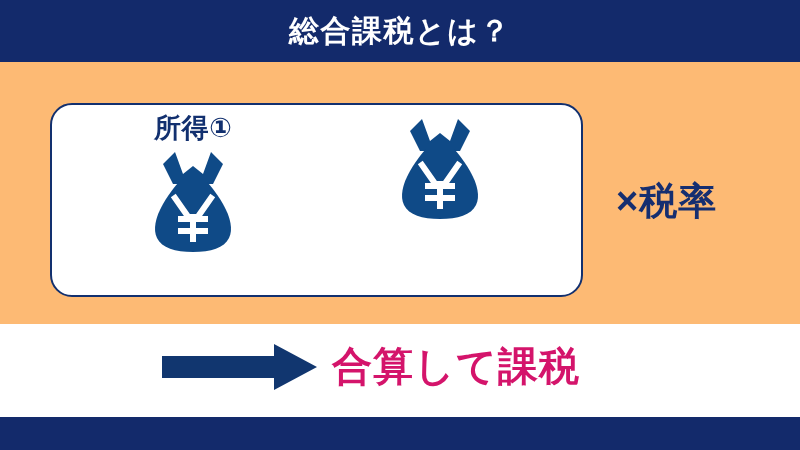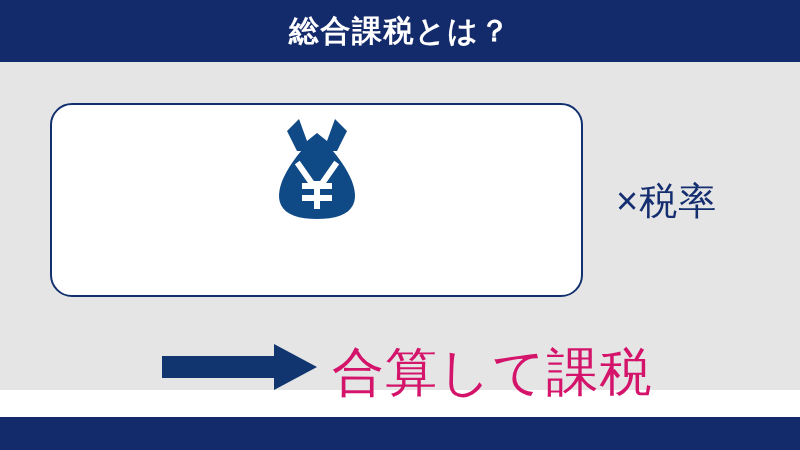--- a/index.html
+++ b/index.html
@@ -11,22 +11,22 @@
     width: 800px;
     height: 450px;
     background: #ffffff;
     font-family: "Liberation Sans", "DejaVu Sans", sans-serif;
     overflow: hidden;
   }
 
   .slide {
     position: relative;
     width: 800px;
-    height: 390px;
-    background: #e5e5e5;
+    height: 324px;
+    background: #fdba74;
     box-sizing: border-box;
     padding-left: 28px;
   }
 
   
   .header-bar {
     position: absolute;
     left: 0;
     top: 0;
     width: 800px;
@@ -100,21 +100,21 @@
     height: 112px;
   }
 
   
   .tax-rate {
     position: absolute;
     left: 616px;
     top: 182px;
     color: #152e70;
     font-size: 38px;
-    font-weight: normal;
+    font-weight: bold;
     line-height: 1;
     letter-spacing: 1px;
     white-space: nowrap;
   }
 
   
   .arrow {
     position: absolute;
     left: 162px;
     top: 344px;
@@ -126,38 +126,51 @@
     width: 155px;
     height: 46px;
   }
 
   
   .aggregate-text {
     position: absolute;
     left: 332px;
     top: 343px;
     color: #d4146b;
-    font-size: 52px;
-    font-weight: normal;
+    font-size: 40px;
+    font-weight: bold;
     line-height: 1.15;
     letter-spacing: 1px;
     white-space: nowrap;
   }
 </style>
 </head>
 <body>
 
 <div class="slide">
 
   <div class="header-bar">
     <div class="header-title">総合課税とは？</div>
   </div>
 
   <div class="income-box">
 
+    <div class="income-item">
+      <div class="income-label">所得①</div>
+      <div class="bag-wrap">
+        <svg viewBox="0 0 96 112" xmlns="http://www.w3.org/2000/svg" aria-hidden="true">
+          <path d="M30 4 L38 26 L48 18 L58 26 L66 4 L78 16 L68 36 L28 36 L18 16 Z" fill="#0f4a87"></path>
+          <path d="M34 34 L62 34 C62 34 70 42 78 56 C86 70 88 82 84 90 C79 100 66 104 48 104 C30 104 17 100 12 90 C8 82 10 70 18 56 C26 42 34 34 34 34 Z" fill="#0f4a87"></path>
+          <path d="M30 50 L44 70 L52 70 L66 50" stroke="#ffffff" stroke-width="6" fill="none" stroke-linecap="square"></path>
+          <rect x="33" y="68" width="30" height="6" fill="#ffffff"></rect>
+          <rect x="33" y="80" width="30" height="6" fill="#ffffff"></rect>
+          <rect x="45" y="66" width="6" height="28" fill="#ffffff"></rect>
+        </svg>
+      </div>
+    </div>
 
 
     <div class="income-item">
       <div class="bag-wrap">
         <svg viewBox="0 0 96 112" xmlns="http://www.w3.org/2000/svg" aria-hidden="true">
           <path d="M30 4 L38 26 L48 18 L58 26 L66 4 L78 16 L68 36 L28 36 L18 16 Z" fill="#0f4a87"></path>
           <path d="M34 34 L62 34 C62 34 70 42 78 56 C86 70 88 82 84 90 C79 100 66 104 48 104 C30 104 17 100 12 90 C8 82 10 70 18 56 C26 42 34 34 34 34 Z" fill="#0f4a87"></path>
           <path d="M30 50 L44 70 L52 70 L66 50" stroke="#ffffff" stroke-width="6" fill="none" stroke-linecap="square"></path>
           <rect x="33" y="68" width="30" height="6" fill="#ffffff"></rect>
           <rect x="33" y="80" width="30" height="6" fill="#ffffff"></rect>

